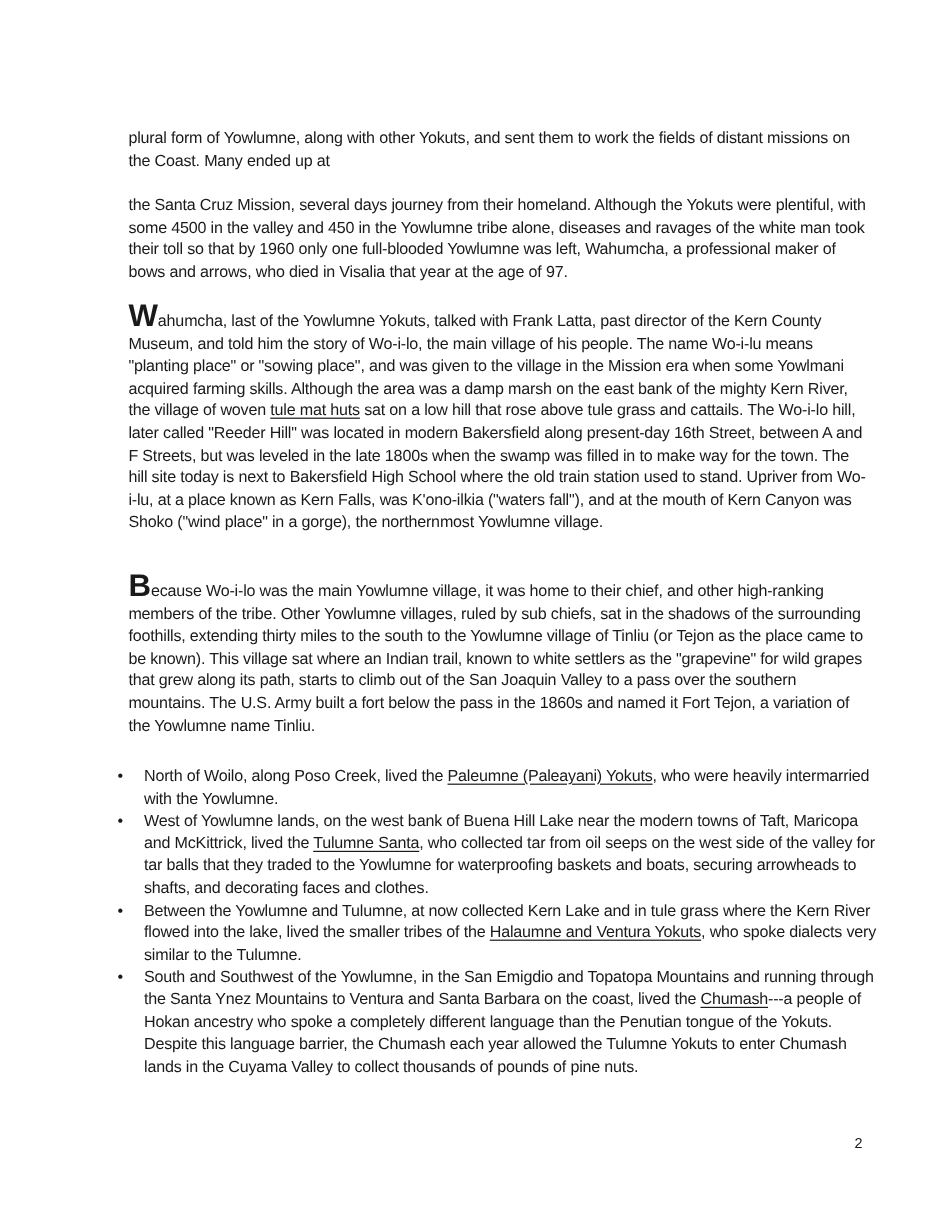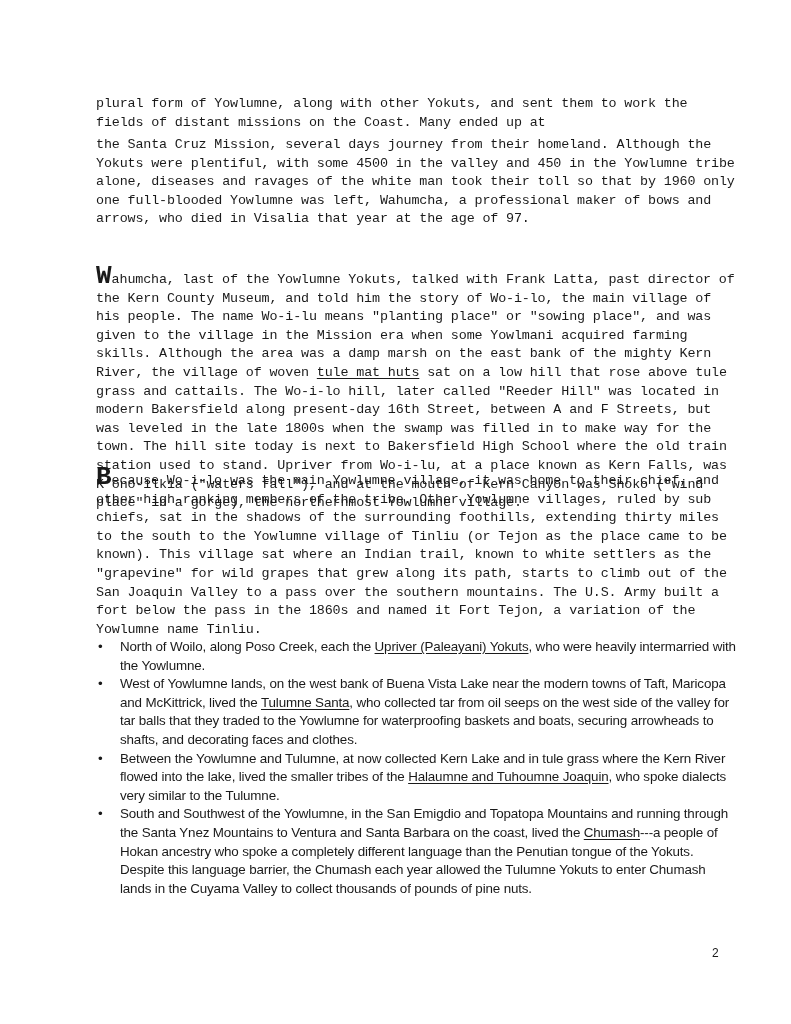--- a/index.html
+++ b/index.html
@@ -1,61 +1,61 @@
 <!DOCTYPE html>
 <html><head>
 <meta charset="utf-8">
 <style>
   html, body { margin:0; padding:0; background:#ffffff; }
   body { width:791px; height:1024px; position:relative; overflow:hidden;
          font-family:"Liberation Sans", sans-serif; color:#1a1a1a; }
   .page { position:absolute; left:0; top:0; width:791px; height:1024px; }
   .para { position:absolute; left:96px; width:640px; font-size:13.4px; line-height:18.6px; letter-spacing:-0.15px; }
-  .para p { margin:0;font-family:Liberation Mono, monospace; }
+  .para p { margin:11px; }
   .dropcap { font-size:26px; font-weight:bold; line-height:18px; vertical-align:baseline; letter-spacing:0; }
   u { text-decoration:underline; text-underline-offset:2px; }
   ul.bullets { position:absolute; left:96px; top:638px; width:640px; margin:0; padding:0; list-style:none;
                font-size:13.4px; line-height:18.6px; letter-spacing:-0.15px; }
   ul.bullets li { position:relative; padding-left:24px; }
   ul.bullets li .bullet { position:absolute; left:2px; top:0; }
   .page-number { position:absolute; left:712px; top:946px; font-size:12px; }
 </style>
 </head>
 <body>
 
 <div class="page">
 
   <div class="para" style="top:95px;">
     <p> plural form of Yowlumne, along with other Yokuts, and sent them to work the fields of distant missions on the Coast. Many ended up at</p>
   </div>
 
-  <div class="para" style="top:136px;">
+  <div class="para" style="top:151px;">
     <p>the Santa Cruz Mission, several days journey from their homeland. Although the Yokuts were plentiful, with some 4500 in the valley and 450 in the Yowlumne tribe alone, diseases and ravages of the white man took their toll so that by 1960 only one full-blooded Yowlumne was left, Wahumcha, a professional maker of bows and arrows, who died in Visalia that year at the age of 97.</p>
   </div>
 
-  <div class="para" style="top:267px;">
+  <div class="para" style="top:243px;">
     <p><span class="dropcap">W</span><span>ahumcha, last of the Yowlumne Yokuts, talked with Frank Latta, past director of the Kern County Museum, and told him the story of Wo-i-lo, the main village of his people. The name Wo-i-lu means "planting place" or "sowing place", and was given to the village in the Mission era when some Yowlmani acquired farming skills. Although the area was a damp marsh on the east bank of the mighty Kern River, the village of woven </span><u>tule mat huts</u><span> sat on a low hill that rose above tule grass and cattails. The Wo-i-lo hill, later called "Reeder Hill" was located in modern Bakersfield along present-day 16th Street, between A and F Streets, but was leveled in the late 1800s when the swamp was filled in to make way for the town. The hill site today is next to Bakersfield High School where the old train station used to stand. Upriver from Wo-i-lu, at a place known as Kern Falls, was K'ono-ilkia ("waters fall"), and at the mouth of Kern Canyon was Shoko ("wind place" in a gorge), the northernmost Yowlumne village.</span></p>
   </div>
 
   <div class="para" style="top:468px;">
     <p><span class="dropcap">B</span><span>ecause Wo-i-lo was the main Yowlumne village, it was home to their chief, and other high-ranking members of the tribe. Other Yowlumne villages, ruled by sub chiefs, sat in the shadows of the surrounding foothills, extending thirty miles to the south to the Yowlumne village of Tinliu (or Tejon as the place came to be known). This village sat where an Indian trail, known to white settlers as the "grapevine" for wild grapes that grew along its path, starts to climb out of the San Joaquin Valley to a pass over the southern mountains. The U.S. Army built a fort below the pass in the 1860s and named it Fort Tejon, a variation of the Yowlumne name Tinliu.</span></p>
   </div>
 
   <ul class="bullets">
     <li>
       <span class="bullet">•</span>
-      <span>North of Woilo, along Poso Creek, each the </span><u>Upriver (Paleayani) Yokuts</u><span>, who were heavily intermarried with the Yowlumne.</span>
+      <span>North of Woilo, along Poso Creek, lived the </span><u>Paleumne (Paleayani) Yokuts</u><span>, who were heavily intermarried with the Yowlumne.</span>
     </li>
     <li>
       <span class="bullet">•</span>
-      <span>West of Yowlumne lands, on the west bank of Buena Vista Lake near the modern towns of Taft, Maricopa and McKittrick, lived the </span><u>Tulumne Santa</u><span>, who collected tar from oil seeps on the west side of the valley for tar balls that they traded to the Yowlumne for waterproofing baskets and boats, securing arrowheads to shafts, and decorating faces and clothes.</span>
+      <span>West of Yowlumne lands, on the west bank of Buena Hill Lake near the modern towns of Taft, Maricopa and McKittrick, lived the </span><u>Tulumne Santa</u><span>, who collected tar from oil seeps on the west side of the valley for tar balls that they traded to the Yowlumne for waterproofing baskets and boats, securing arrowheads to shafts, and decorating faces and clothes.</span>
     </li>
     <li>
       <span class="bullet">•</span>
-      <span>Between the Yowlumne and Tulumne, at now collected Kern Lake and in tule grass where the Kern River flowed into the lake, lived the smaller tribes of the </span><u>Halaumne and Tuhoumne Joaquin</u><span>, who spoke dialects very similar to the Tulumne.</span>
+      <span>Between the Yowlumne and Tulumne, at now collected Kern Lake and in tule grass where the Kern River flowed into the lake, lived the smaller tribes of the </span><u>Halaumne and Ventura Yokuts</u><span>, who spoke dialects very similar to the Tulumne.</span>
     </li>
     <li>
       <span class="bullet">•</span>
       <span>South and Southwest of the Yowlumne, in the San Emigdio and Topatopa Mountains and running through the Santa Ynez Mountains to Ventura and Santa Barbara on the coast, lived the </span><u>Chumash</u><span>---a people of Hokan ancestry who spoke a completely different language than the Penutian tongue of the Yokuts. Despite this language barrier, the Chumash each year allowed the Tulumne Yokuts to enter Chumash lands in the Cuyama Valley to collect thousands of pounds of pine nuts.</span>
     </li>
   </ul>
 
   <div class="page-number">2</div>
 </div>
 

